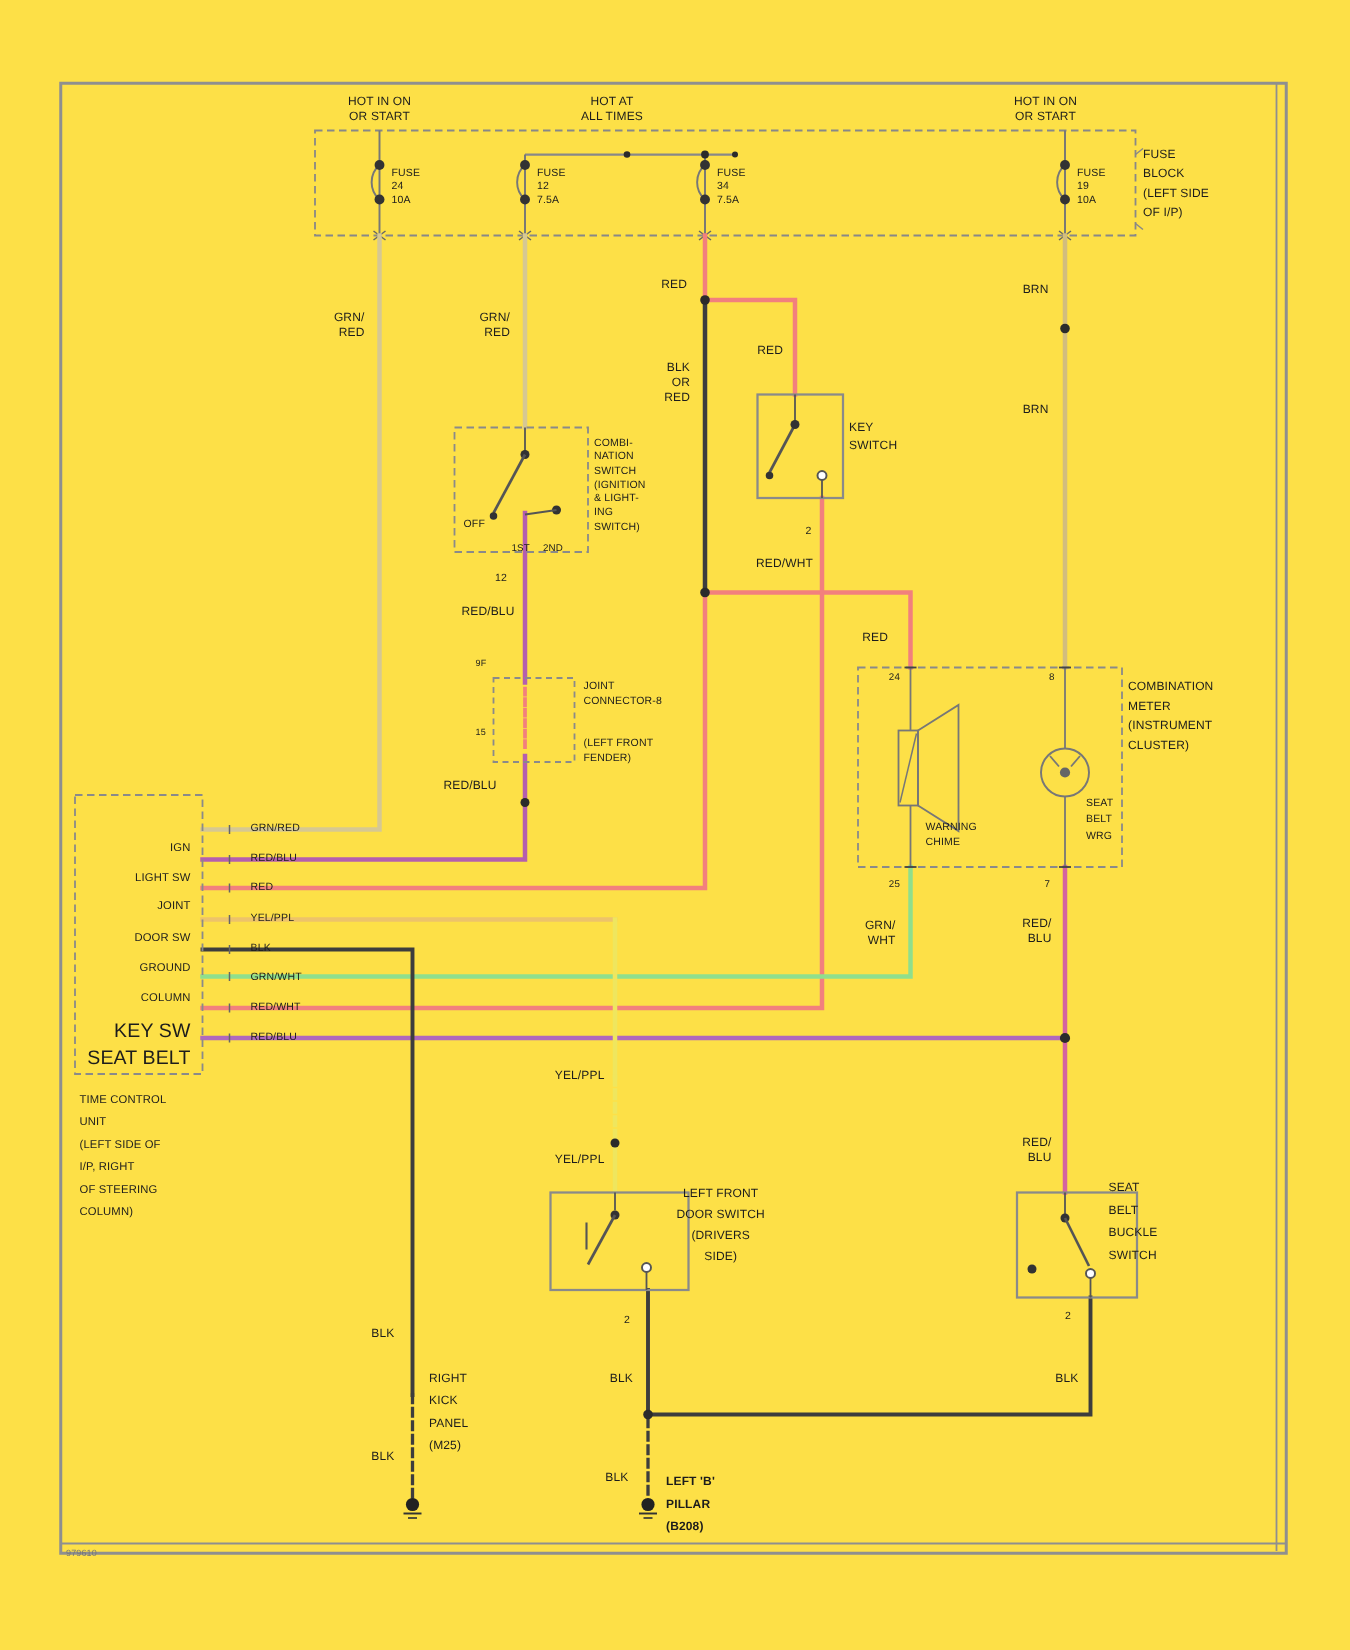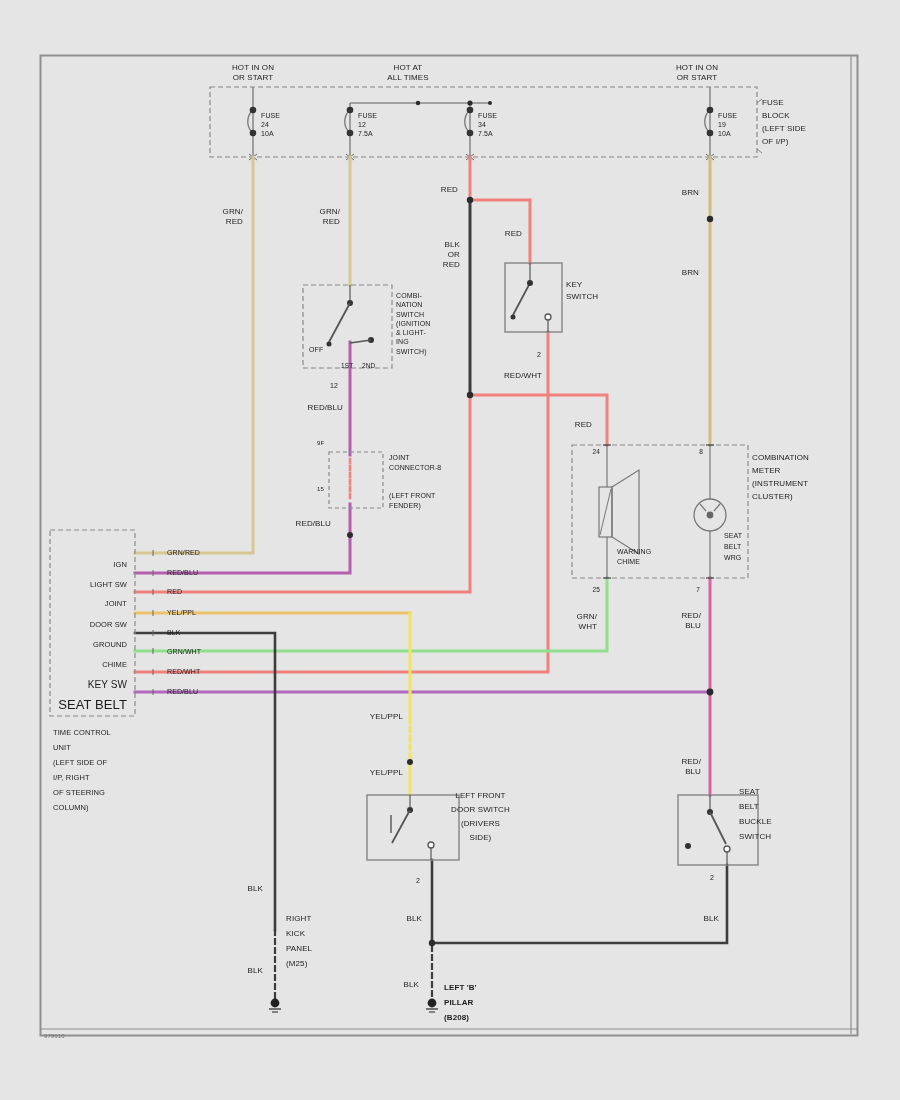--- a/index.html
+++ b/index.html
@@ -1,16 +1,16 @@
 <!DOCTYPE html>
 <html><head>
 <meta charset="utf-8">
 <style>
   html,body{margin:0;padding:0;background:#ffffff;}
-  #stage{position:relative;width:900px;height:1100px;background:#e5e5e5;overflow:hidden;
+  #stage{position:relative;width:900px;height:1100px;background:#fde047;overflow:hidden;
          font-family:"Liberation Sans","DejaVu Sans",sans-serif;}
   #wires{position:absolute;left:0;top:0;}
   .lbl{position:absolute;font-size:8px;line-height:1.25;color:#1c1c1c;white-space:pre;
        letter-spacing:0.1px;}
   .r{transform:translateX(-100%);text-align:right;}
   .c{transform:translateX(-50%);text-align:center;}
 </style>
 </head>
 <body>
 
@@ -301,22 +301,22 @@
       <div class="lbl r" style="left: 263px; top: 966px;">BLK</div>
       <div class="lbl" style="left: 286px; top: 911px; line-height: 15px;">RIGHT
 KICK
 PANEL
 (M25)</div>
       <div class="lbl r" style="left: 127px; top: 560px; font-size: 7.5px;">IGN</div>
       <div class="lbl r" style="left: 127px; top: 580px; font-size: 7.5px;">LIGHT SW</div>
       <div class="lbl r" style="left: 127px; top: 599px; font-size: 7.5px;">JOINT</div>
       <div class="lbl r" style="left: 127px; top: 620px; font-size: 7.5px;">DOOR SW</div>
       <div class="lbl r" style="left: 127px; top: 640px; font-size: 7.5px;">GROUND</div>
-      <div class="lbl r" style="left: 127px; top: 660px; font-size: 7.5px;">CHIME</div>
-      <div class="lbl r" style="left: 127px; top: 679px; font-size: 10px; text-align: center;">KEY SW</div>
+      <div class="lbl r" style="left: 127px; top: 660px; font-size: 7.5px;">COLUMN</div>
+      <div class="lbl r" style="left: 127px; top: 679px; font-size: 13px; text-align: center;">KEY SW</div>
       <div class="lbl r" style="left: 127px; top: 697px; font-size: 13px;">SEAT BELT</div>
       <div class="lbl" style="left: 53px; top: 725px; font-size: 7.5px; line-height: 15px;">TIME CONTROL
 UNIT
 (LEFT SIDE OF
 I/P, RIGHT
 OF STEERING
 COLUMN)</div>
       <div class="lbl" style="left: 167px; top: 549px; font-size: 7px;">GRN/RED</div>
       <div class="lbl" style="left: 167px; top: 569px; font-size: 7px;">RED/BLU</div>
       <div class="lbl" style="left: 167px; top: 588px; font-size: 7px;">RED</div>

